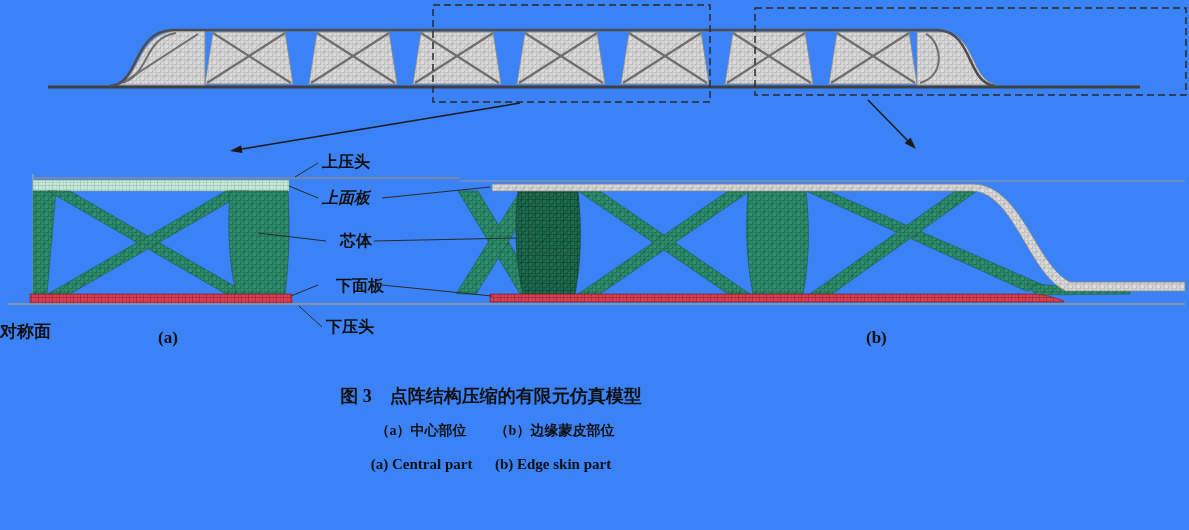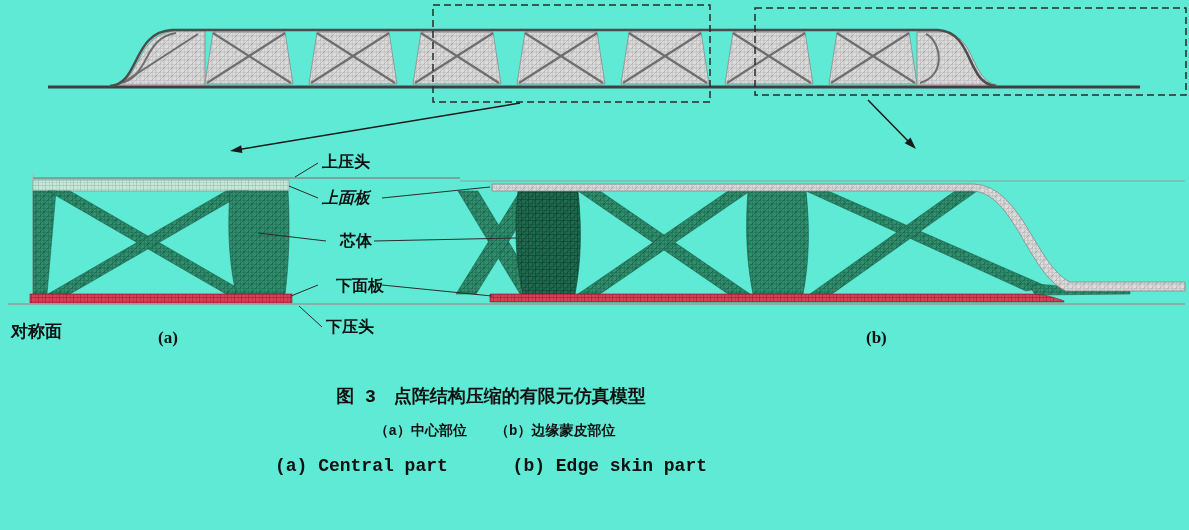--- a/index.html
+++ b/index.html
@@ -1,28 +1,28 @@
 <!DOCTYPE html>
 <html><head>
 <meta charset="utf-8">
 <style>
   html,body{margin:0;padding:0;background:#ffffff;}
-  .figure{position:relative;width:1189px;height:530px;background:#5eead4;overflow:hidden;
+  .figure{position:relative;width:1189px;height:530px;background:#3b82f6;overflow:hidden;
           font-family:"Liberation Serif", serif;}
   .art{position:absolute;left:0;top:0;}
   .part-label{position:absolute;font-size:16px;font-weight:700;color:#111;white-space:nowrap;
               font-family:"Liberation Serif", serif;}
   .sub-label{position:absolute;font-size:17px;font-weight:700;color:#111;
              font-family:"Liberation Serif", serif;}
-  .captions{position:absolute;left:0;top:378px;width:982px;text-align:center;color:#111;font-family:Liberation Mono, monospace;}
+  .captions{position:absolute;left:0;top:378px;width:982px;text-align:center;color:#111;}
   .cap-line{white-space:pre-wrap;}
   .cap-zh-title{font-size:18px;font-weight:700;margin:6px 0 14px 0;}
   .cap-zh-sub{font-size:14px;font-weight:700;margin:0 0 16px 8px;}
   .cap-en-title{font-size:16px;font-weight:700;margin:0 0 14px 0;}
-  .cap-en-sub{font-size:18px;font-weight:700;margin:0;}
+  .cap-en-sub{font-size:15px;font-weight:700;margin:0;}
 </style>
 </head>
 <body>
 
 <div class="figure">
 
   <svg class="art" width="1189" height="365" viewBox="0 0 1189 365">
     <defs>
       <pattern id="pGray" width="8" height="8" patternUnits="userSpaceOnUse">
         <rect width="8" height="8" fill="#dcdcdc"></rect>
@@ -147,21 +147,21 @@
       <line x1="382" y1="285" x2="492" y2="296"></line>
       <line x1="322" y1="327" x2="299" y2="306"></line>
     </g>
   </svg>
 
   <div class="part-label" style="left:322px;top:152px;">上压头</div>
   <div class="part-label" style="left:322px;top:188px;font-style:italic;">上面板</div>
   <div class="part-label" style="left:340px;top:231px;">芯体</div>
   <div class="part-label" style="left:336px;top:276px;">下面板</div>
   <div class="part-label" style="left:326px;top:317px;">下压头</div>
-  <div class="part-label" style="left:0px;top:320px;font-size:17px;padding-left:11px;">对称面</div>
+  <div class="part-label" style="left:0px;top:320px;font-size:17px;">对称面</div>
 
   <div class="sub-label" style="left:158px;top:328px;">(a)</div>
   <div class="sub-label" style="left:866px;top:328px;">(b)</div>
 
   <div class="captions">
     <div class="cap-line cap-zh-title">图 3　点阵结构压缩的有限元仿真模型</div>
     <div class="cap-line cap-zh-sub">（a）中心部位　　（b）边缘蒙皮部位</div>
     <div class="cap-line cap-en-sub">(a) Central part      (b) Edge skin part</div>
   </div>
 

